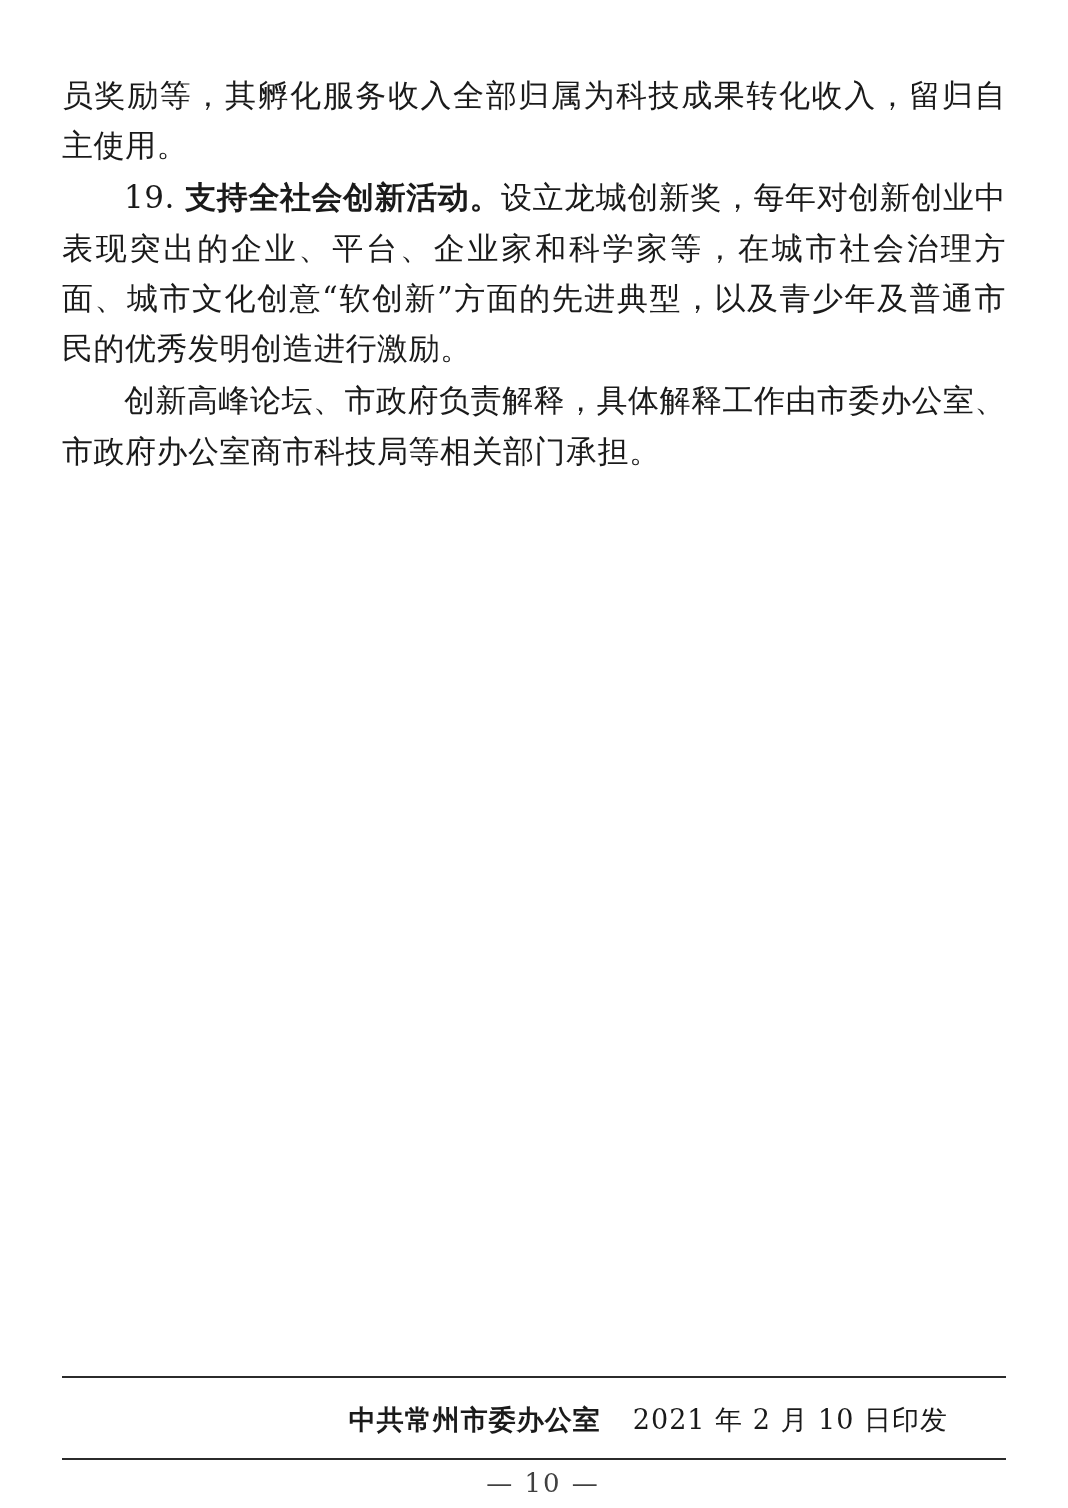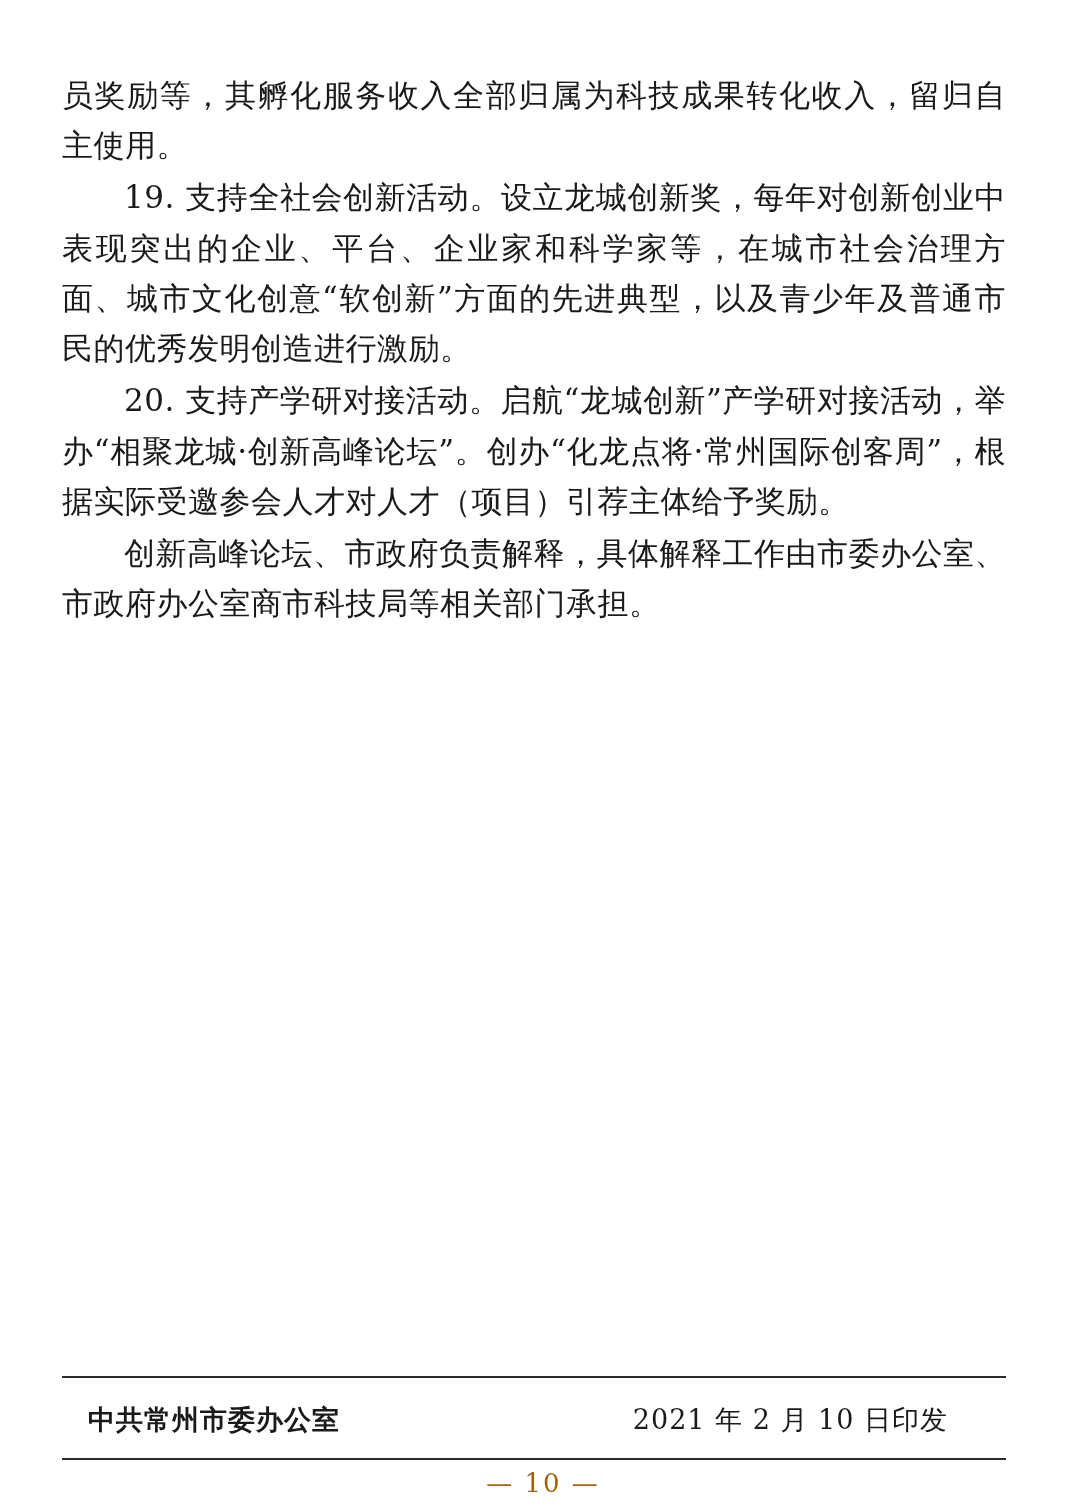--- a/index.html
+++ b/index.html
@@ -44,21 +44,21 @@
     text-indent: 62px;
     font-weight: 600;
     letter-spacing: 1px;
     font-family: "DejaVu Sans", "Liberation Sans", sans-serif;
   }
   .num {
     font-family: "DejaVu Serif", "Liberation Serif", serif;
     font-weight: 400;
   }
   .lead {
-    font-weight: 400;
+    font-weight: 700;
     font-family: "DejaVu Sans", "Liberation Sans", sans-serif;
   }
 
   
   .footer-rule-top {
     position: absolute;
     left: 62px;
     right: 62px;
     top: 1376px;
     border-top: 2px solid #2b2b2b;
@@ -71,64 +71,61 @@
     border-top: 2px solid #2b2b2b;
   }
   .footer-row {
     position: absolute;
     left: 62px;
     right: 62px;
     top: 1390px;
     height: 60px;
     display: flex;
     align-items: center;
-    justify-content: space-between;
+    justify-content: flex-end;
     font-size: 27px;
     letter-spacing: 1px;
+    gap: 32px;
   }
   .footer-left {
     font-weight: 600;
     font-family: "DejaVu Sans", "Liberation Sans", serif;
     padding-left: 26px;
   }
   .footer-right {
     padding-right: 58px;
   }
   .page-number {
     position: absolute;
     left: 0;
     right: 0;
     top: 1468px;
     text-align: center;
     font-size: 26px;
     letter-spacing: 2px;
-    color: #a16207;
+    color: #404040;
   }
   .pn-inner {
     display: inline-block;
     padding-left: 18px;
   }
 </style>
 </head>
 <body>
 
 <div class="page">
 
   <p class="body-text para">员奖励等，其孵化服务收入全部归属为科技成果转化收入，留归自主使用。</p>
 
 
   <p class="body-text para indent">
     <span class="num">19.</span>
     <span class="lead">支持全社会创新活动。</span><span>设立龙城创新奖，每年对创新创业中表现突出的企业、平台、企业家和科学家等，在城市社会治理方面、城市文化创意“软创新”方面的先进典型，以及青少年及普通市民的优秀发明创造进行激励。</span>
   </p>
 
-  <p class="body-text para indent">
-    <span class="num">20.</span>
-    <span class="lead">支持产学研对接活动。</span><span>启航“龙城创新”产学研对接活动，举办“相聚龙城·创新高峰论坛”。创办“化龙点将·常州国际创客周”，根据实际受邀参会人才对人才（项目）引荐主体给予奖励。</span>
-  </p>
 
   <p class="body-text para indent">创新高峰论坛、市政府负责解释，具体解释工作由市委办公室、市政府办公室商市科技局等相关部门承担。</p>
 
 </div>
 
 <div class="footer-rule-top"></div>
 
 <div class="footer-row">
   <span class="footer-left">中共常州市委办公室</span>
   <span class="footer-right">2021 年 2 月 10 日印发</span>

